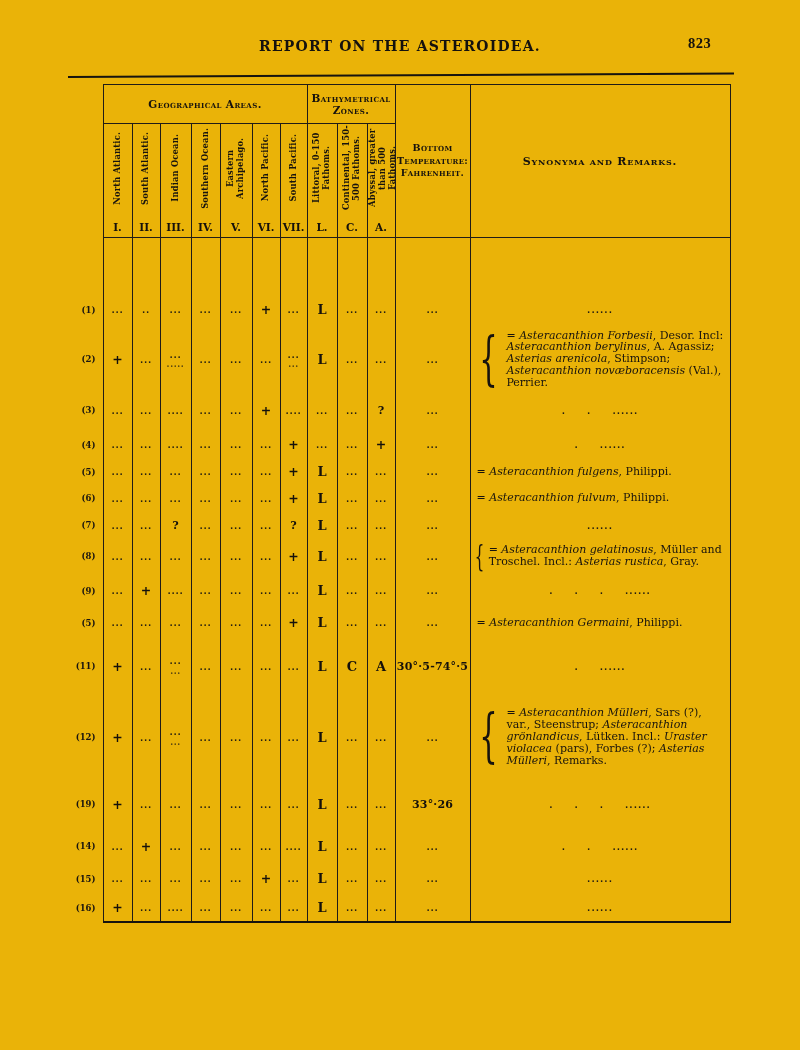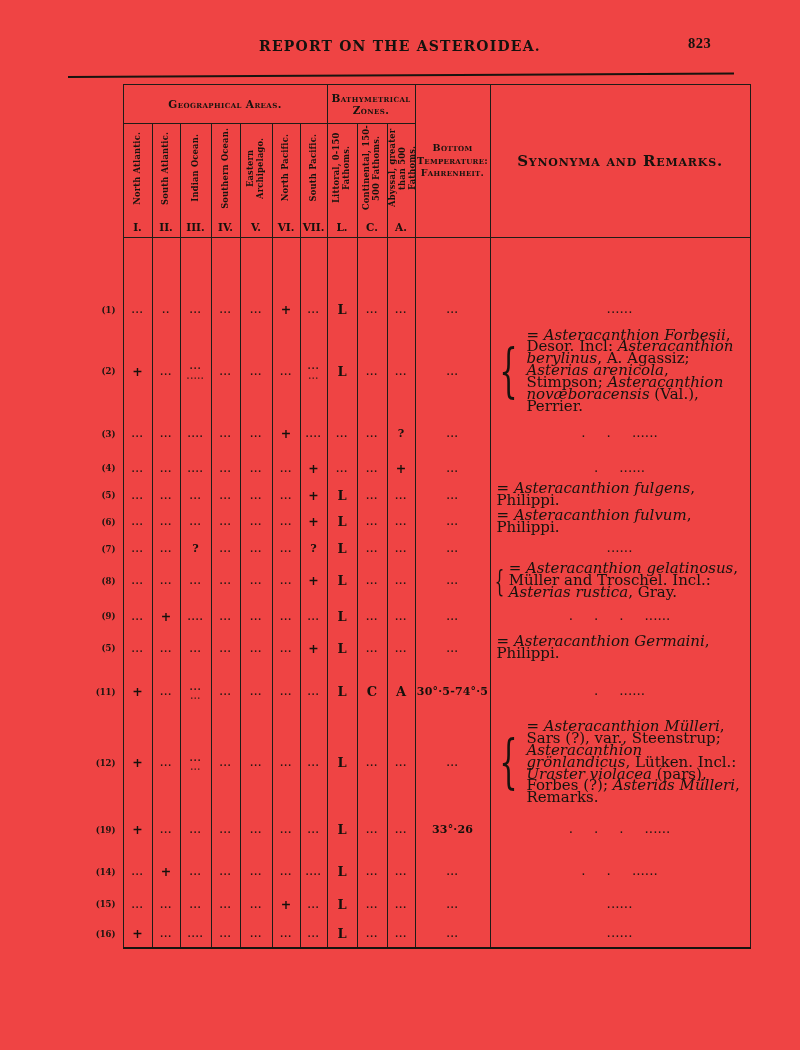--- a/index.html
+++ b/index.html
@@ -3,41 +3,41 @@
 <meta charset="utf-8">
 <style>
   html,body{margin:0;padding:0;}
   body{
     width:800px;height:1050px;
     background:#fbfaf7;
     font-family:"DejaVu Serif","Liberation Serif",serif;
     color:#191613;
     overflow:hidden;
   }
-  .page{position:relative;width:800px;height:1050px;background:#ef4444;}
+  .page{position:relative;width:800px;height:1050px;background:#eab308;}
 
   .running-head{
     position:absolute;left:70px;top:36px;width:660px;
     text-align:center;
   }
   .rh-title{
     font-weight:700;font-size:14px;letter-spacing:1.2px;color:#15120e;
   }
   .page-number{
     position:absolute;left:688px;top:35px;
     font-weight:700;font-size:14.5px;letter-spacing:0.5px;color:#15120e;font-family:Liberation Serif, serif;
   }
   .top-rule{
     position:absolute;left:68px;top:76px;width:666px;height:2.2px;
     background:#17140f;transform:rotate(-0.3deg);transform-origin:left center;
   }
 
   table.main-table{
     position:absolute;left:70px;top:84px;width:660px;
-    border-collapse:collapse;table-layout:fixed;margin-left:20px;
+    border-collapse:collapse;table-layout:fixed;
   }
   th,td{padding:0;margin:0;font-weight:normal;}
   .d{border-left:1.5px solid #201c17;}
   .dr{border-right:1.8px solid #201c17;}
   .top{border-top:1.8px solid #201c17;}
   .bb{border-bottom:2.6px solid #17140f;}
 
   .grp{
     border-bottom:1.4px solid #201c17;height:38px;
     text-align:center;vertical-align:middle;
@@ -55,21 +55,21 @@
     height:21px;border-bottom:1.5px solid #201c17;
     text-align:center;vertical-align:middle;
     font-weight:700;font-size:10.5px;color:#15110c;
   }
   .hdr-temp,.hdr-syn{
     border-bottom:1.5px solid #201c17;
     text-align:center;vertical-align:middle;
     font-variant:small-caps;font-weight:700;color:#17130e;
   }
   .hdr-temp-inner{width:72px;margin:0 auto;font-size:9.5px;line-height:1.35;letter-spacing:0.3px;}
-  .hdr-syn-inner{font-size:15px;letter-spacing:0.8px;}
+  .hdr-syn-inner{font-size:11px;letter-spacing:0.8px;}
 
   tbody td{text-align:center;vertical-align:middle;font-size:10px;}
   .rownum{
     border:none;text-align:right;padding-right:7px;
     font-size:8.5px;font-weight:700;color:#1a1510;
   }
   .dots{font-weight:700;font-size:9.5px;letter-spacing:0.7px;color:#1b1712;}
   .plus{font-weight:700;font-size:12.5px;color:#15110c;}
   .q{font-weight:700;font-size:11px;color:#15110c;}
   .zl{font-weight:700;font-size:13px;color:#15110c;font-family:"DejaVu Serif","Liberation Serif",serif;}
@@ -80,21 +80,21 @@
   .c-remark{text-align:left;}
   .remark-dots{text-align:center;font-weight:700;font-size:9.5px;letter-spacing:1px;color:#1b1712;}
   .remark-flex{display:flex;align-items:center;padding-left:3px;}
   .brace{
     flex:0 0 auto;font-weight:400;color:#17130e;
     transform:scaleX(0.5);transform-origin:center;line-height:0.85;margin:0 -3px 0 -4px;
   }
   .brace.lg{font-size:58px;}
   .brace.sm{font-size:30px;}
   .remark-text{
-    font-size:15px;line-height:11.9px;color:#17130e;
+    font-size:11px;line-height:11.9px;color:#17130e;
     padding:0 4px 0 3px;max-width:236px;font-weight:500;
   }
   .remark-text .it{font-style:italic;}
 </style>
 </head>
 <body>
 
 <div class="page">
 
   <div class="running-head">

